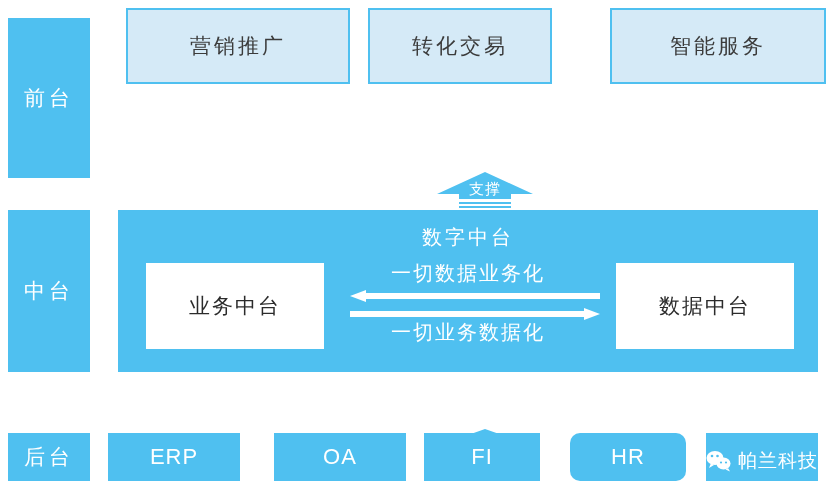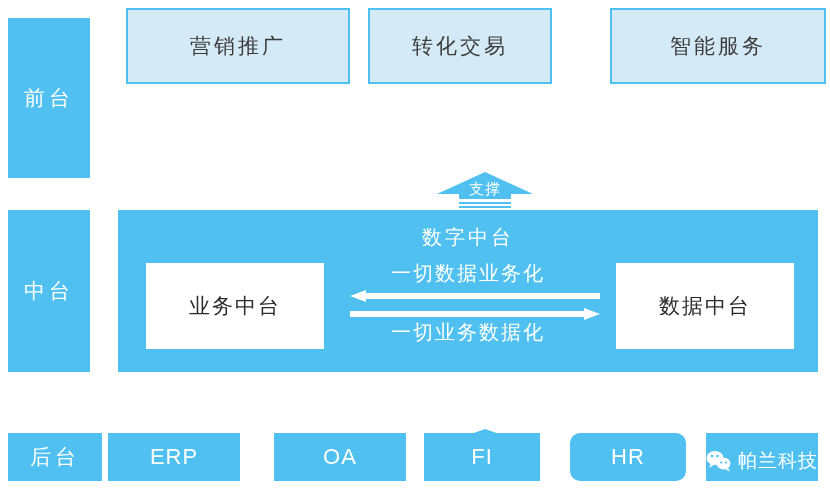--- a/index.html
+++ b/index.html
@@ -205,21 +205,21 @@
 
   <div id="connect-connector">
     <svg width="96" height="34" viewBox="0 0 96 34">
       <polygon points="48,0 96,17 48,34 0,17" fill="#4fc0f0"></polygon>
       <rect x="0" y="13" width="28" height="8" fill="#4fc0f0"></rect>
       <rect x="68" y="13" width="28" height="8" fill="#4fc0f0"></rect>
     </svg>
     <div class="conn-text" id="connect-text">连接</div>
   </div>
 
-  <div class="solid" id="back-label" style="left:8px; top:433px; width:94px; height:48px;">
+  <div class="solid" id="back-label" style="left:8px; top:433px; width:82px; height:48px;">
     <span>后台</span>
   </div>
 
   <div class="solid latin" style="left:108px; top:433px; width:132px; height:48px;">
     <span>ERP</span>
   </div>
 
   <div class="solid latin" style="left:274px; top:433px; width:132px; height:48px;">
     <span>OA</span>
   </div>

